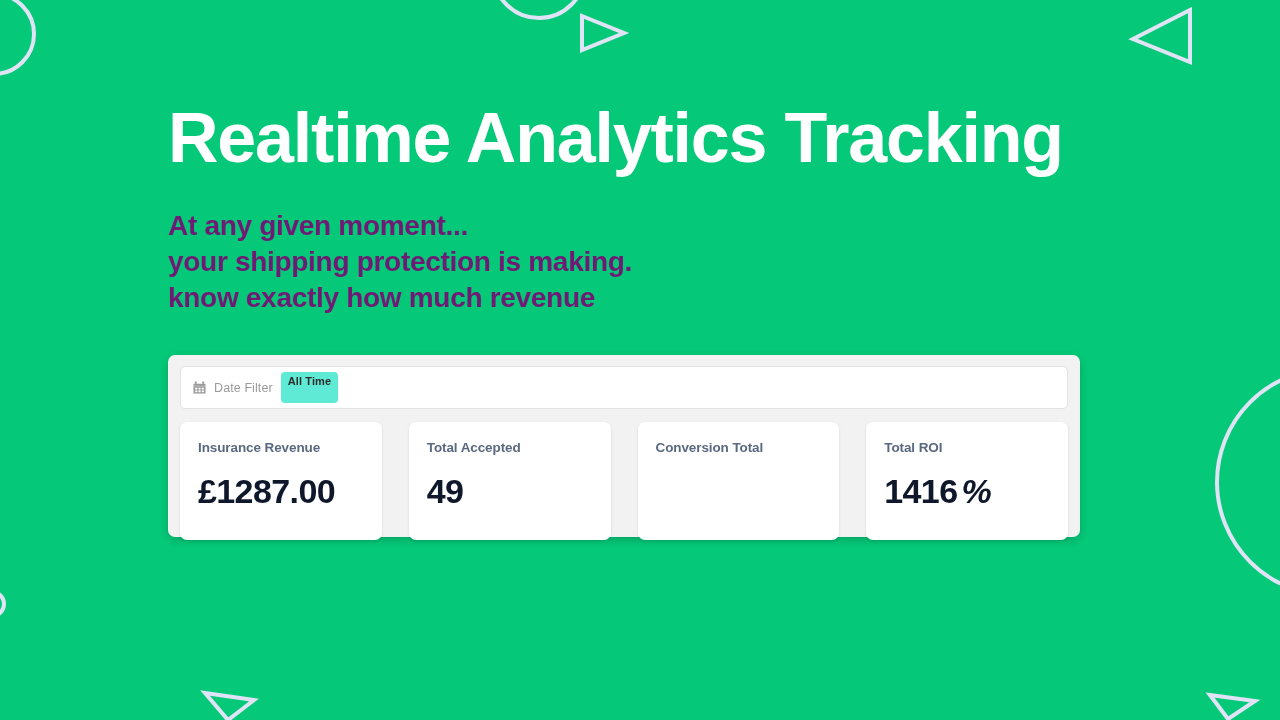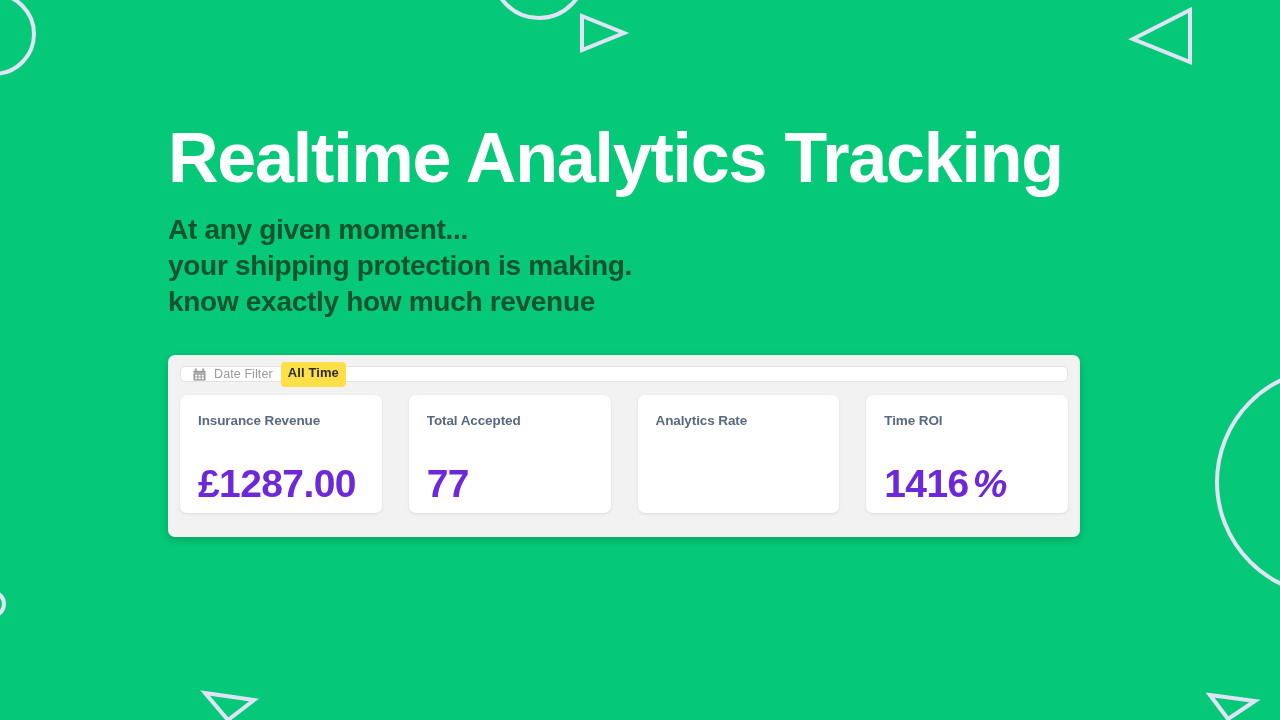--- a/index.html
+++ b/index.html
@@ -22,36 +22,36 @@
     inset: 0;
     width: 1280px;
     height: 720px;
     pointer-events: none;
   }
 
   
   .hero {
     position: absolute;
     left: 168px;
-    top: 123px;
+    top: 103px;
     width: 1000px;
   }
 
   .hero-title {
     color: #ffffff;
     font-size: 70px;
     line-height: 1.0;
     font-weight: bold;
     letter-spacing: -1.2px;
     white-space: nowrap;
   }
 
   .hero-sub {
-    margin-top: 19px;
-    color: #14532d;
+    margin-top: 35px;
+    color: #701a75;
     font-size: 28px;
     line-height: 36px;
     font-weight: bold;
     letter-spacing: -0.3px;
   }
   .hero-sub-line { display: block; white-space: nowrap; }
 
   
   .panel {
     position: absolute;
@@ -60,21 +60,21 @@
     width: 912px;
     height: 182px;
     background: #f2f2f2;
     border-radius: 7px;
     box-shadow: 0 3px 9px rgba(0,0,0,0.18);
     padding: 11px 12px 12px 12px;
   }
 
   
   .filter-bar {
-    height: 16px;
+    height: 43px;
     background: #ffffff;
     border: 1px solid #e3e3e3;
     border-radius: 5px;
     display: flex;
     align-items: center;
     padding: 0 12px;
     gap: 8px;
     text-align: center;
   }
 
@@ -85,26 +85,26 @@
     flex: none;
   }
 
   .filter-label {
     color: #9a9a9a;
     font-size: 12.5px;
     letter-spacing: 0.1px;
   }
 
   .filter-badge {
-    background: #fde047;
+    background: #5eead4;
     color: #2b2b2b;
-    font-size: 13px;
+    font-size: 11px;
     font-weight: bold;
     border-radius: 4px;
-    padding: 3px 7px 7px 7px;
+    padding: 3px 7px 16px 7px;
     letter-spacing: 0.1px;
   }
 
   
   .stats-row {
     display: flex;
     gap: 27px;
     margin-top: 13px;
   }
 
@@ -119,23 +119,23 @@
 
   .stat-label {
     color: #5a6981;
     font-size: 13.5px;
     font-weight: bold;
     letter-spacing: -0.1px;
     white-space: nowrap;
   }
 
   .stat-value {
-    margin-top: 34px;
-    color: #6d28d9;
-    font-size: 39px;
+    margin-top: 17px;
+    color: #0f172a;
+    font-size: 34px;
     font-weight: bold;
     letter-spacing: -0.6px;
     white-space: nowrap;
   }
 
   .stat-unit {
     font-style: italic;
     font-weight: bold;
     margin-left: 4px;
   }
@@ -186,26 +186,26 @@
 
   <div class="stats-row">
 
     <div class="stat-card">
       <div class="stat-label">Insurance Revenue</div>
       <div class="stat-value"><span>£1287.00</span></div>
     </div>
 
     <div class="stat-card">
       <div class="stat-label">Total Accepted</div>
-      <div class="stat-value"><span>77</span></div>
-    </div>
-
-    <div class="stat-card">
-      <div class="stat-label">Analytics Rate</div>
-    </div>
-
-    <div class="stat-card">
-      <div class="stat-label">Time ROI</div>
+      <div class="stat-value"><span>49</span></div>
+    </div>
+
+    <div class="stat-card">
+      <div class="stat-label">Conversion Total</div>
+    </div>
+
+    <div class="stat-card">
+      <div class="stat-label">Total ROI</div>
       <div class="stat-value"><span>1416</span><span class="stat-unit">%</span></div>
     </div>
 
   </div>
 </div>
 
 </body></html>

